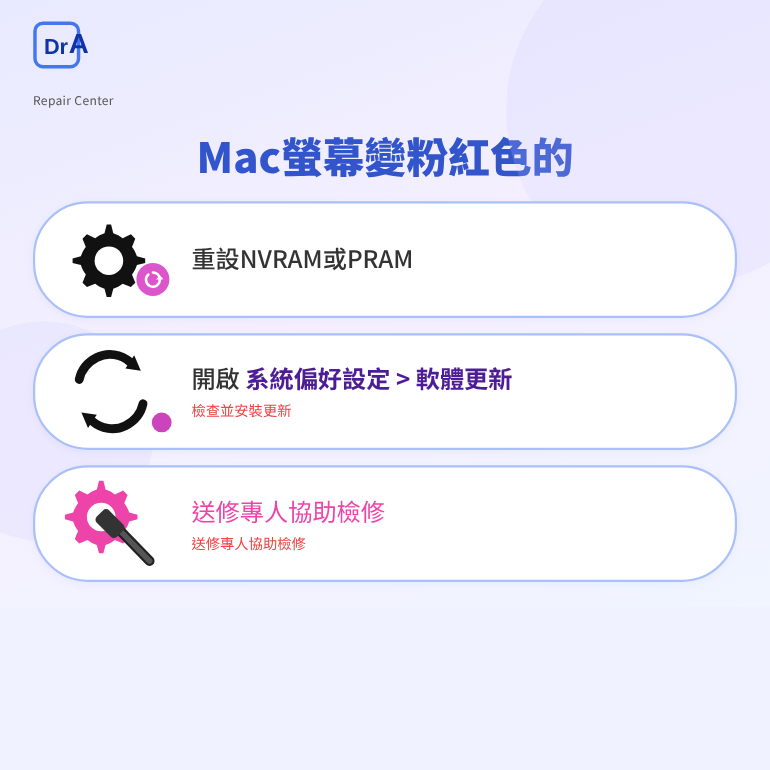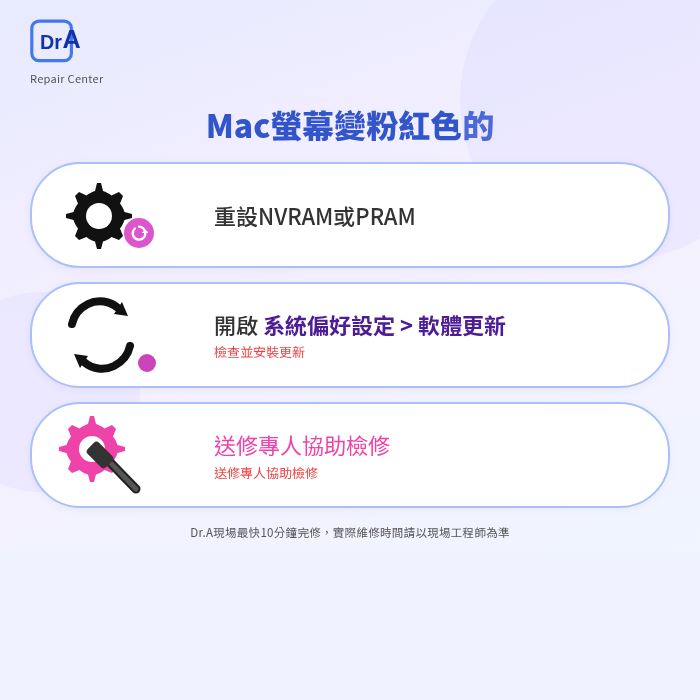--- a/index.html
+++ b/index.html
@@ -37,26 +37,26 @@
       flex-direction: column;
       align-items: flex-start;
     }
     .logo-svg {
       width: 72px;
       height: 52px;
     }
     .logo-text {
       font-size: 11px;
       color: #555;
-      margin-top: 0;
+      margin-top: 13px;
       letter-spacing: 0.3px;
     }
     .main-title {
       text-align: center;
-      font-size: 32px;
+      font-size: 38px;
       font-weight: 900;
       color: #3355cc;
       line-height: 1.25;
       margin: 10px 0 18px 0;
       width: 100%;
     }
     .cards-area {
       width: 100%;
       display: flex;
       flex-direction: column;
@@ -81,21 +81,20 @@
       display: flex;
       align-items: center;
       justify-content: center;
       margin-right: 18px;
       position: relative;
     }
     .card-text {
       display: flex;
       flex-direction: column;
       justify-content: center;
-      margin-left: 40px;
     }
     .card-text-main {
       font-size: 22px;
       color: #333;
       font-weight: 500;
       line-height: 1.4;
     }
     .card-text-sub {
       font-size: 13px;
       color: #ef4444;
@@ -247,14 +246,13 @@
         </svg>
       </div>
       <div class="card-text">
         <span class="highlight-pink">送修專人協助檢修</span>
         <span class="card-text-sub">送修專人協助檢修</span>
       </div>
     </div>
 
   </div>
 
-  <div class="footer-text">Dr.A現場最快10分鐘完修，實際維修時間請以現場工程師為準</div>
 </div>
 
 </body></html>

